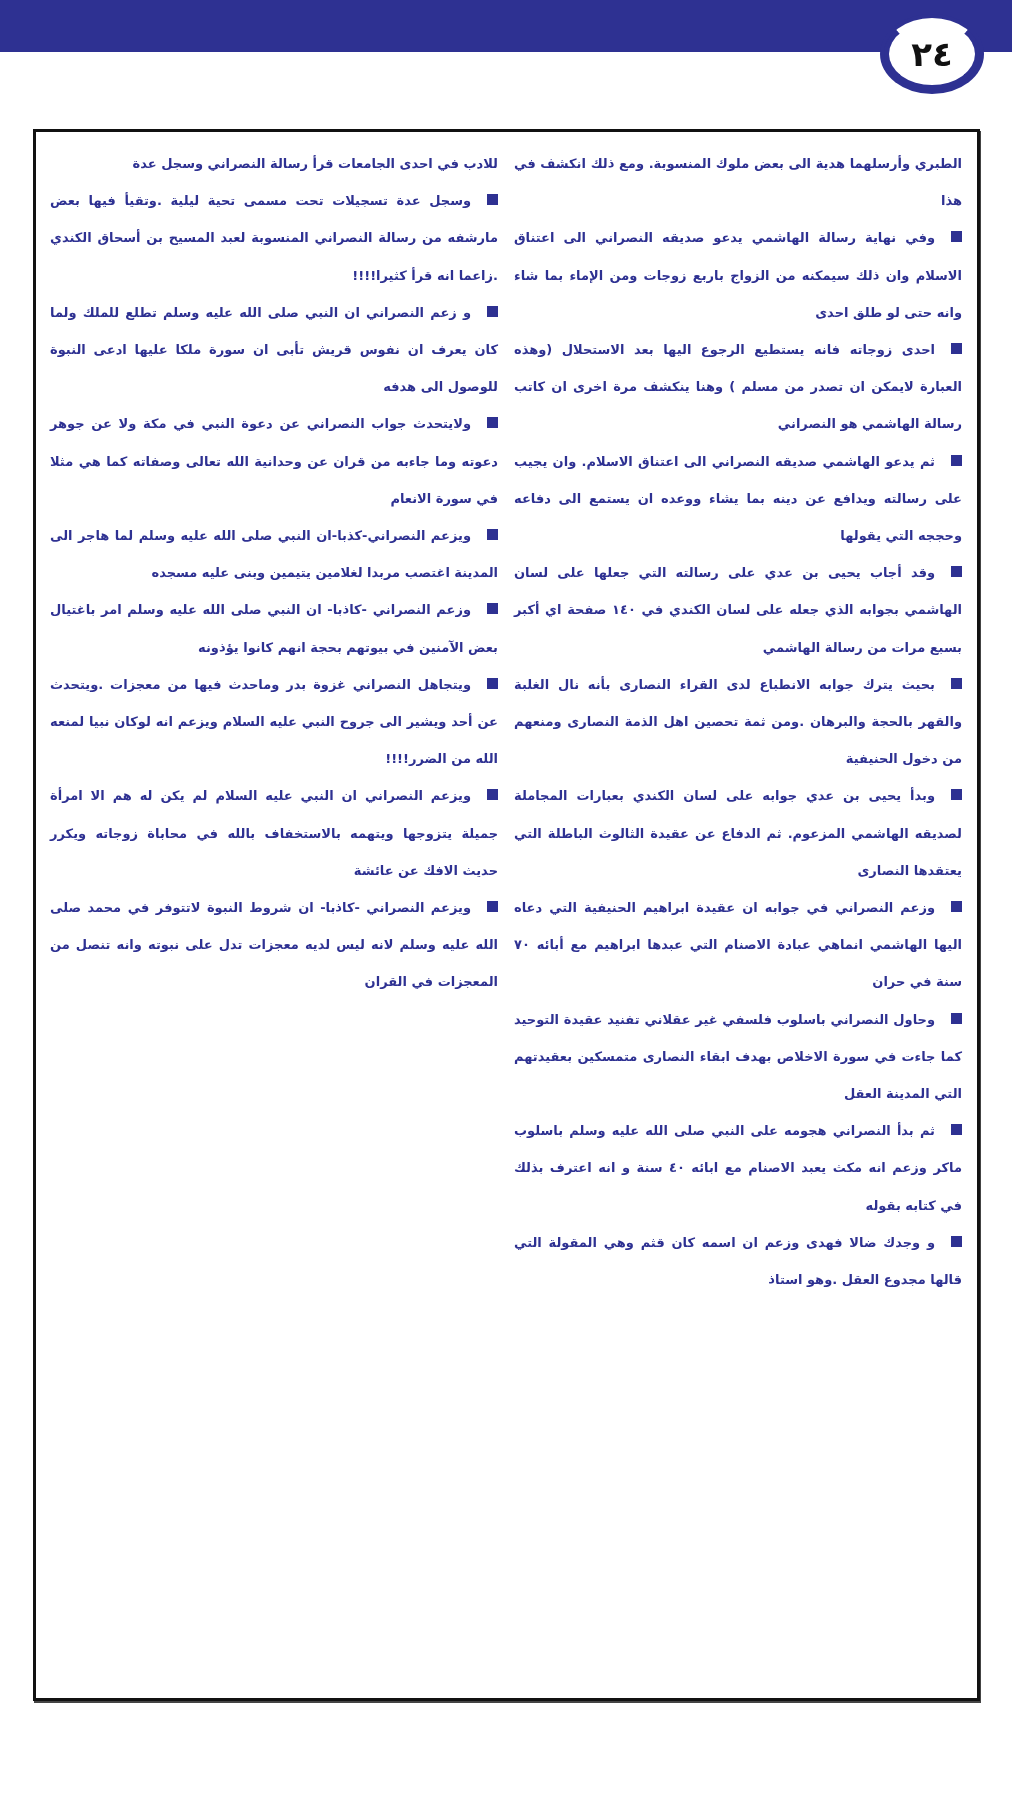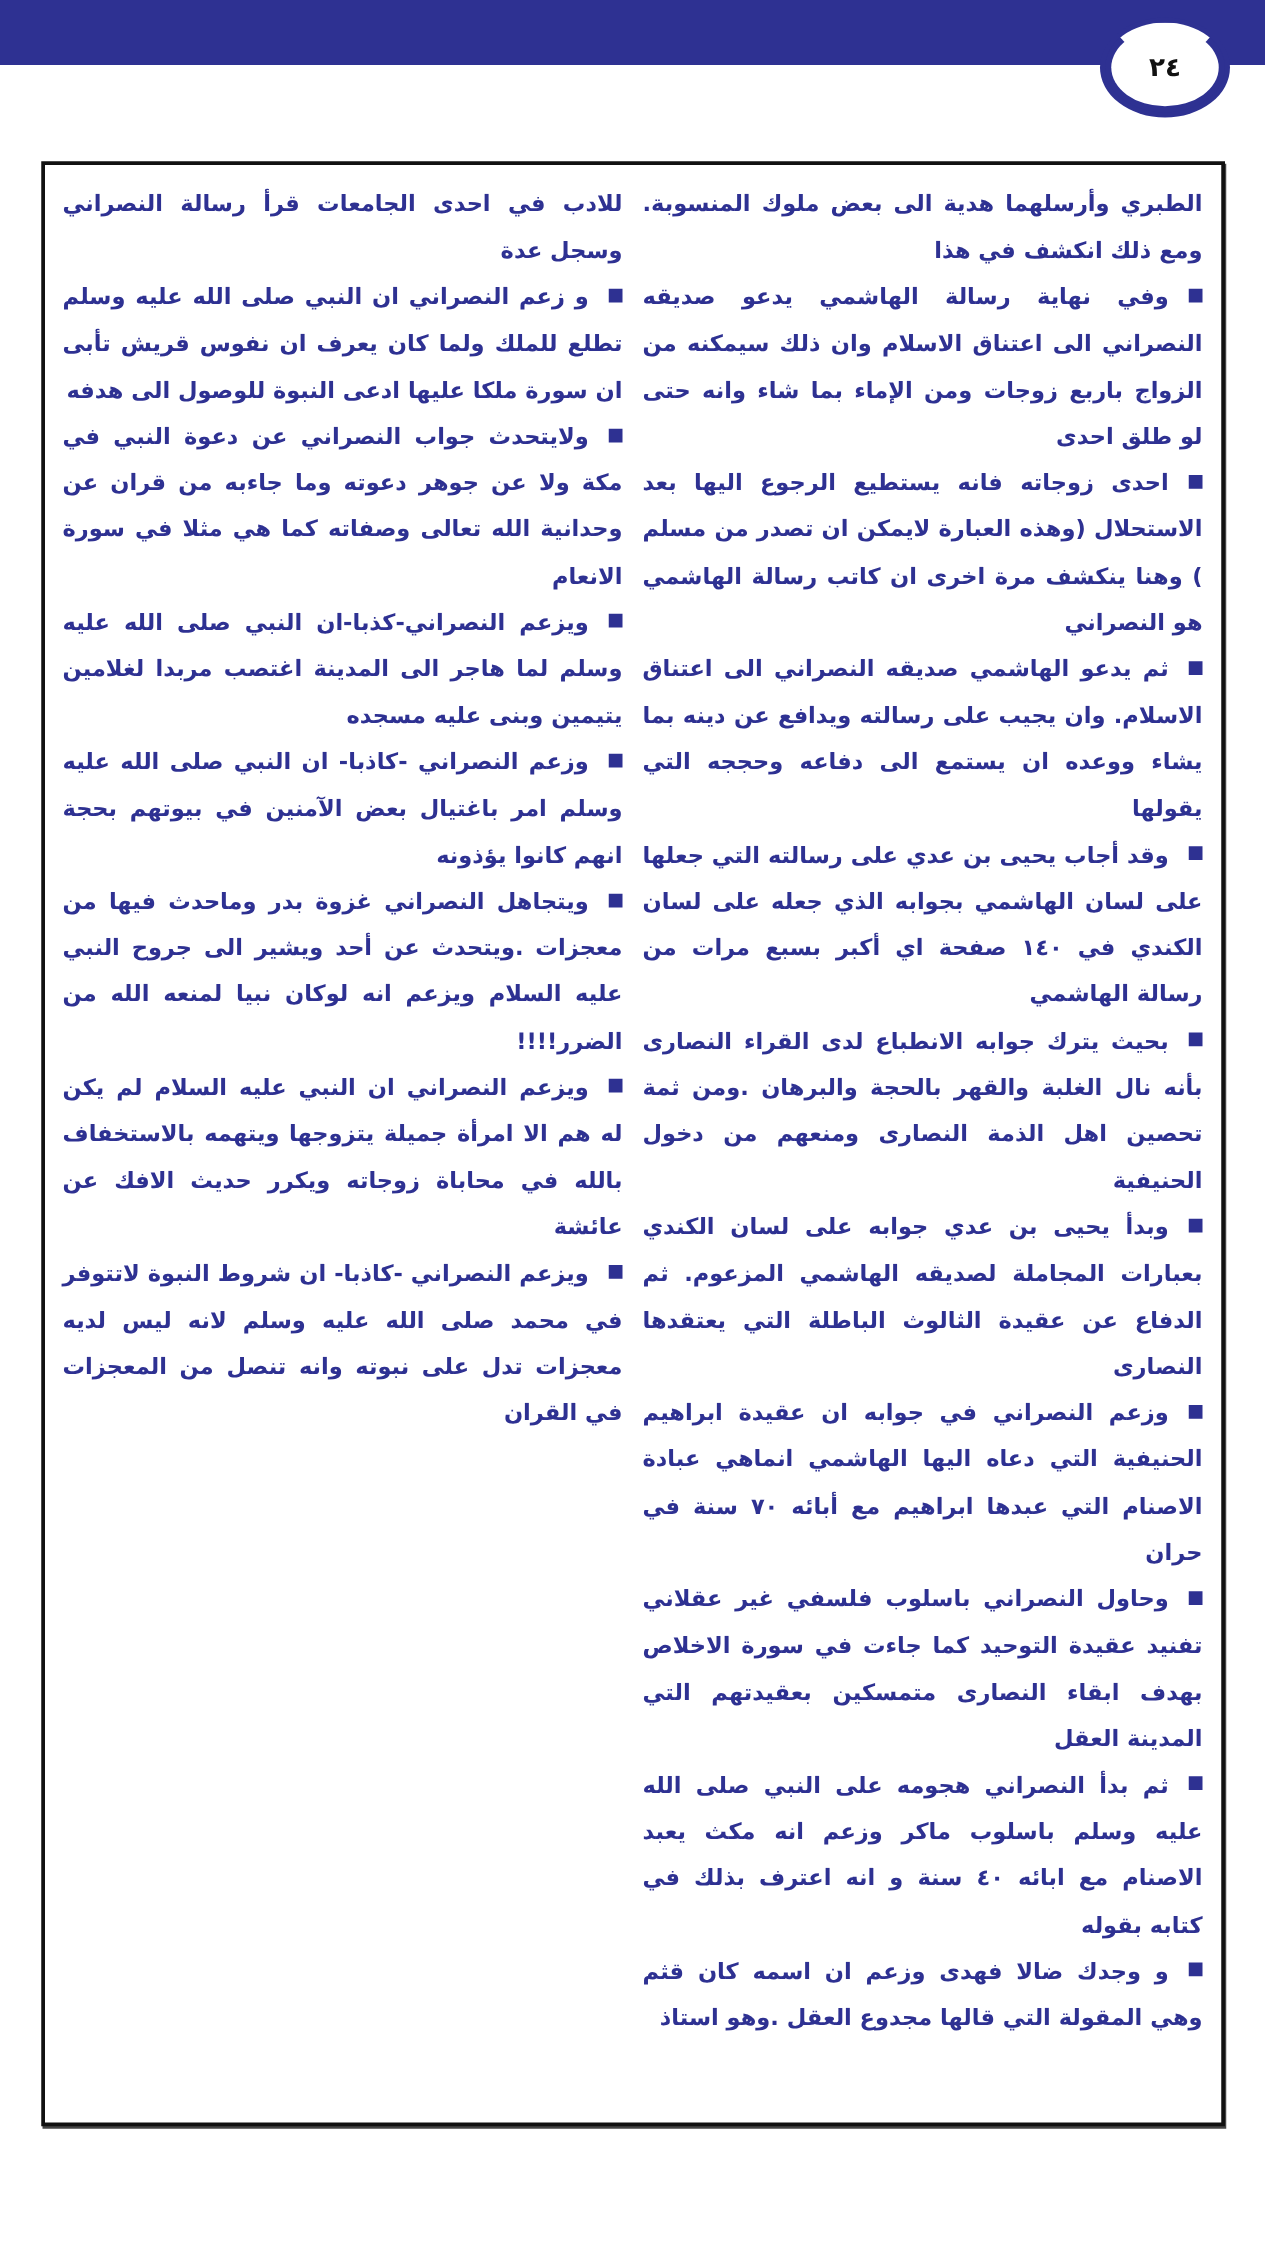--- a/index.html
+++ b/index.html
@@ -5,28 +5,28 @@
     html, body { margin: 0; padding: 0; background: #ffffff; }
     body { width: 1012px; height: 1800px; position: relative; overflow: hidden;
            font-family: "DejaVu Sans", sans-serif; }
     .top-band { position: absolute; left: 0; top: 0; width: 1012px; height: 52px; background: #2e3192; }
     .page-badge { position: absolute; left: 884px; top: 18px; width: 96px; height: 72px;
                   border-radius: 50%; background: #ffffff; border: 5px solid #2e3192;
                   border-top-color: #ffffff; box-sizing: border-box;
                   display: flex; align-items: center; justify-content: center; }
     .page-badge-ring { position: absolute; left: 880px; top: 14px; width: 104px; height: 80px;
                        border-radius: 50%; background: #2e3192; }
-    .page-number { font-family: "DejaVu Sans", sans-serif; font-weight: bold; font-size: 21px;
+    .page-number { font-family: "DejaVu Sans", sans-serif; font-weight: bold; font-size: 34px;
                    color: #111111; direction: rtl; }
     .frame { position: absolute; left: 33px; top: 129px; width: 947px; height: 1572px;
              border: 3px solid #111111; box-sizing: border-box; box-shadow: 1px 2px 0 #444; }
     .columns { position: absolute; left: 50px; top: 145px; width: 912px; height: 1540px;
                display: flex; flex-direction: row-reverse; justify-content: space-between; }
     .col { width: 448px; direction: rtl; text-align: justify; color: #2e3192;
-           font-family: "DejaVu Sans", sans-serif; font-weight: bold; font-size: 18px;
+           font-family: "DejaVu Sans", sans-serif; font-weight: bold; font-size: 13px;
            line-height: 37.2px; }
     .para { margin: 0; text-align-last: right; }
     .bullet { display: inline-block; width: 11px; height: 11px; background: #2e3192;
               margin-left: 16px; vertical-align: middle; position: relative; top: -2px; }
   </style>
 </head>
 <body>
 
 <div class="top-band"></div>
 <div class="page-badge-ring"></div>
@@ -45,20 +45,21 @@
       <p class="para"><span class="bullet"></span><span>وقد أجاب يحيى بن عدي على رسالته التي جعلها على لسان الهاشمي بجوابه الذي جعله على لسان الكندي في ١٤٠ صفحة اي أكبر بسبع مرات من رسالة الهاشمي</span></p>
       <p class="para"><span class="bullet"></span><span>بحيث يترك جوابه الانطباع لدى القراء النصارى بأنه نال الغلبة والقهر بالحجة والبرهان .ومن ثمة تحصين اهل الذمة النصارى ومنعهم من دخول الحنيفية</span></p>
       <p class="para"><span class="bullet"></span><span>وبدأ يحيى بن عدي جوابه على لسان الكندي بعبارات المجاملة لصديقه الهاشمي المزعوم. ثم الدفاع عن عقيدة الثالوث الباطلة التي يعتقدها النصارى</span></p>
       <p class="para"><span class="bullet"></span><span>وزعم النصراني في جوابه ان عقيدة ابراهيم الحنيفية التي دعاه اليها الهاشمي انماهي عبادة الاصنام التي عبدها ابراهيم مع أبائه ٧٠ سنة في حران</span></p>
       <p class="para"><span class="bullet"></span><span>وحاول النصراني باسلوب فلسفي غير عقلاني تفنيد عقيدة التوحيد كما جاءت في سورة الاخلاص بهدف ابقاء النصارى متمسكين بعقيدتهم التي المدينة العقل</span></p>
       <p class="para"><span class="bullet"></span><span>ثم بدأ النصراني هجومه على النبي صلى الله عليه وسلم باسلوب ماكر وزعم انه مكث يعبد الاصنام مع ابائه ٤٠ سنة و انه اعترف بذلك في كتابه بقوله</span></p>
       <p class="para"><span class="bullet"></span><span>و وجدك ضالا فهدى وزعم ان اسمه كان قثم وهي المقولة التي قالها مجدوع العقل .وهو استاذ</span></p>
     </div>
   <div class="col" id="col-left">
       <p class="para"><span>للادب في احدى الجامعات قرأ رسالة النصراني وسجل عدة</span></p>
+      <p class="para"><span class="bullet"></span><span>وسجل عدة تسجيلات تحت مسمى تحية ليلية .وتقيأ فيها بعض مارشفه من رسالة النصراني المنسوبة لعبد المسيح بن أسحاق الكندي .زاعما انه قرأ كثيرا!!!!</span></p>
       <p class="para"><span class="bullet"></span><span>و زعم النصراني ان النبي صلى الله عليه وسلم تطلع للملك ولما كان يعرف ان نفوس قريش تأبى ان سورة ملكا عليها ادعى النبوة للوصول الى هدفه</span></p>
       <p class="para"><span class="bullet"></span><span>ولايتحدث جواب النصراني عن دعوة النبي في مكة ولا عن جوهر دعوته وما جاءبه من قران عن وحدانية الله تعالى وصفاته كما هي مثلا في سورة الانعام</span></p>
       <p class="para"><span class="bullet"></span><span>ويزعم النصراني-كذبا-ان النبي صلى الله عليه وسلم لما هاجر الى المدينة اغتصب مربدا لغلامين يتيمين وبنى عليه مسجده</span></p>
       <p class="para"><span class="bullet"></span><span>وزعم النصراني -كاذبا- ان النبي صلى الله عليه وسلم امر باغتيال بعض الآمنين في بيوتهم بحجة انهم كانوا يؤذونه</span></p>
       <p class="para"><span class="bullet"></span><span>ويتجاهل النصراني غزوة بدر وماحدث فيها من معجزات .ويتحدث عن أحد ويشير الى جروح النبي عليه السلام ويزعم انه لوكان نبيا لمنعه الله من الضرر!!!!</span></p>
       <p class="para"><span class="bullet"></span><span>ويزعم النصراني ان النبي عليه السلام لم يكن له هم الا امرأة جميلة يتزوجها ويتهمه بالاستخفاف بالله في محاباة زوجاته ويكرر حديث الافك عن عائشة</span></p>
       <p class="para"><span class="bullet"></span><span>ويزعم النصراني -كاذبا- ان شروط النبوة لاتتوفر في محمد صلى الله عليه وسلم لانه ليس لديه معجزات تدل على نبوته وانه تنصل من المعجزات في القران</span></p>
     </div>
 </div>
 

